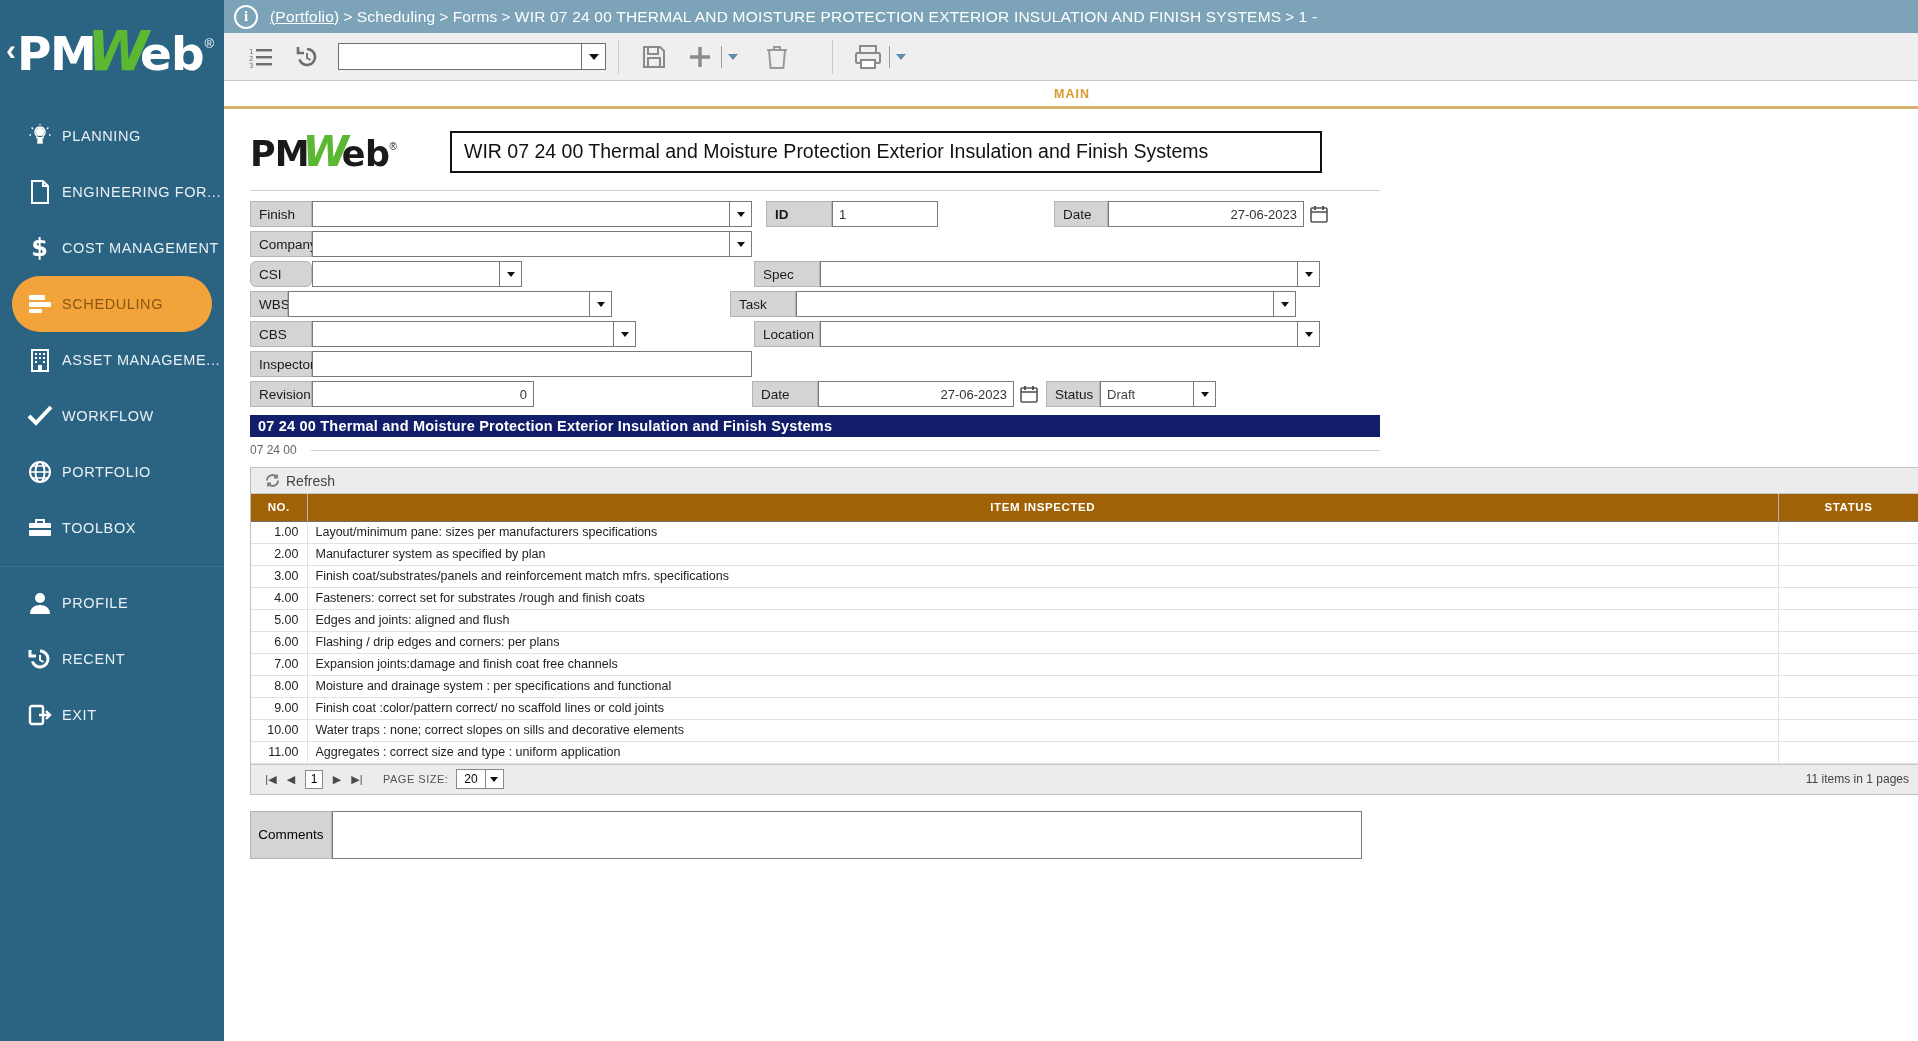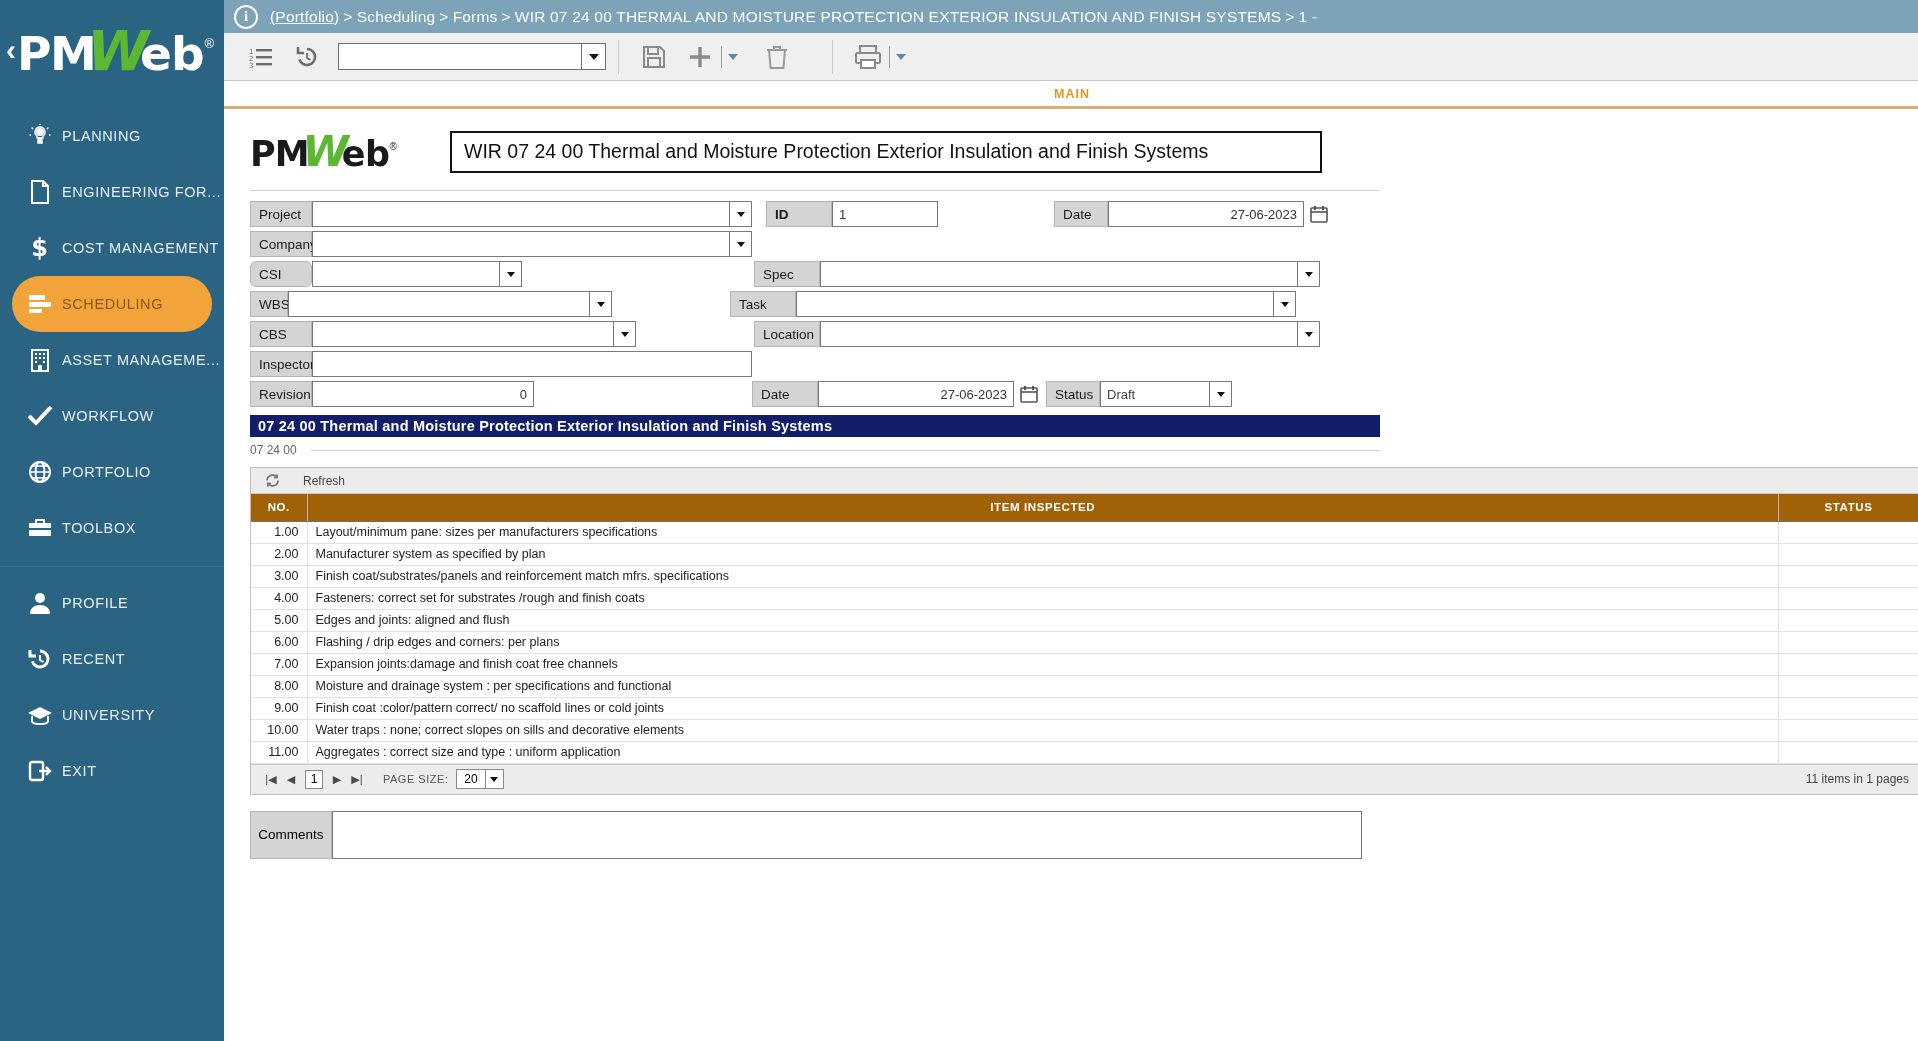--- a/index.html
+++ b/index.html
@@ -122,21 +122,21 @@
     color: #ffffff; font-size: 14.5px; font-weight: bold; display: flex; align-items: center;
     padding-left: 8px; letter-spacing: 0.2px;
   }
   .section-sub { margin: 6px 0 0 26px; font-size: 12px; color: #666; display: flex; align-items: center; width: 1130px; }
   .section-sub .txt { margin-right: 14px; }
   .section-sub .rule { flex: 1; height: 1px; background: #cfcfcf; }
 
   
   .tbl-wrap { margin: 10px 0 0 26px; width: 1670px; border: 1px solid #c0c0c0; background: #fff; }
   .tbl-toolbar { height: 26px; background: #ececec; border-bottom: 1px solid #c8c8c8; display: flex; align-items: center; padding-left: 14px; }
-  .refresh-btn { display: flex; align-items: center; gap: 23px; font-size: 12px; color: #444; cursor: pointer; }
+  .refresh-btn { display: flex; align-items: center; gap: 6px; font-size: 14px; color: #444; cursor: pointer; }
   table { width: 100%; border-collapse: collapse; }
   thead th {
     background: #a16207; color: #ffffff; font-size: 11.5px; font-weight: bold;
     letter-spacing: 0.6px; height: 27px; border-right: 1px solid #b8b8b8; border-bottom: 1px solid #6f6f6f;
   }
   thead th.no { width: 56px; }
   thead th.status { width: 140px; }
   tbody td {
     height: 22px; font-size: 12.5px; color: #222; border-bottom: 1px solid #e2e2e2;
     border-right: 1px solid #e2e2e2; padding: 0 8px;
@@ -284,29 +284,20 @@
         <span class="ico">
           <svg width="24" height="24" viewBox="0 0 24 24">
               <path d="M12 4a8 8 0 1 1-7.6 10.4" fill="none" stroke="#fff" stroke-width="3"></path>
               <path d="M2 3v6h6" fill="none" stroke="#fff" stroke-width="3"></path>
               <path d="M12 8v5l3.5 2" fill="none" stroke="#fff" stroke-width="2"></path>
             </svg>
         </span>
         <span class="lbl">RECENT</span>
       </div>
 
-      <div class="nav-item">
-        <span class="ico">
-          <svg width="26" height="22" viewBox="0 0 26 22">
-              <path d="M13 3 1 9l12 6 12-6z" fill="#fff"></path>
-              <path d="M5 12v5c0 2 4 3 8 3s8-1 8-3v-5" fill="none" stroke="#fff" stroke-width="2"></path>
-            </svg>
-        </span>
-        <span class="lbl">UNIVERSITY</span>
-      </div>
 
       <div class="nav-item">
         <span class="ico">
           <svg width="24" height="24" viewBox="0 0 24 24">
               <rect x="2" y="3" width="13" height="18" rx="2" fill="none" stroke="#fff" stroke-width="2.4"></rect>
               <path d="M11 12h11M18 8l4 4-4 4" fill="none" stroke="#fff" stroke-width="2.4"></path>
             </svg>
         </span>
         <span class="lbl">EXIT</span>
       </div>
@@ -401,21 +392,21 @@
             <span class="reg">®</span>
         </span>
         <div class="form-title-box">WIR 07 24 00 Thermal and Moisture Protection Exterior Insulation and Finish Systems</div>
       </div>
 
       <div class="hr-line"></div>
 
       <div class="fields">
 
         <div class="frow">
-          <div class="lbl-cell" style="width:62px;">Project</div>
+          <div class="lbl-cell" style="width:62px;">Finish</div>
           <div class="ddl" style="width:440px;">
             <div class="fill"></div>
             <div class="arrow">
                 <span class="caret-sm"></span>
               </div>
           </div>
           <div class="lbl-cell" style="width:66px;margin-left:14px;font-weight:bold;">ID</div>
           <div class="inp" style="width:106px;">1</div>
           <div class="lbl-cell" style="width:54px;margin-left:116px;">Date</div>
           <div class="inp inp-right" style="width:196px;">27-06-2023</div>
@@ -502,21 +493,21 @@
           <div class="inp inp-right" style="width:196px;">27-06-2023</div>
           <span class="cal-icon">
             <svg width="18" height="18" viewBox="0 0 18 18">
                 <rect x="1" y="3" width="16" height="14" rx="1" fill="none" stroke="#555" stroke-width="1.6"></rect>
                 <path d="M1 7h16" stroke="#555" stroke-width="1.6"></path>
                 <rect x="4" y="1" width="2" height="4" fill="#555"></rect>
                 <rect x="12" y="1" width="2" height="4" fill="#555"></rect>
               </svg>
           </span>
           <div class="lbl-cell" style="width:54px;margin-left:6px;">Status</div>
-          <div class="ddl" style="width:132px;">
+          <div class="ddl" style="width:116px;">
             <div class="fill" style="padding-left:6px;font-size:13px;color:#444;">Draft</div>
             <div class="arrow">
                 <span class="caret-sm"></span>
               </div>
           </div>
         </div>
       </div>
 
       <div class="section-bar">07 24 00 Thermal and Moisture Protection Exterior Insulation and Finish Systems</div>
       <div class="section-sub">

